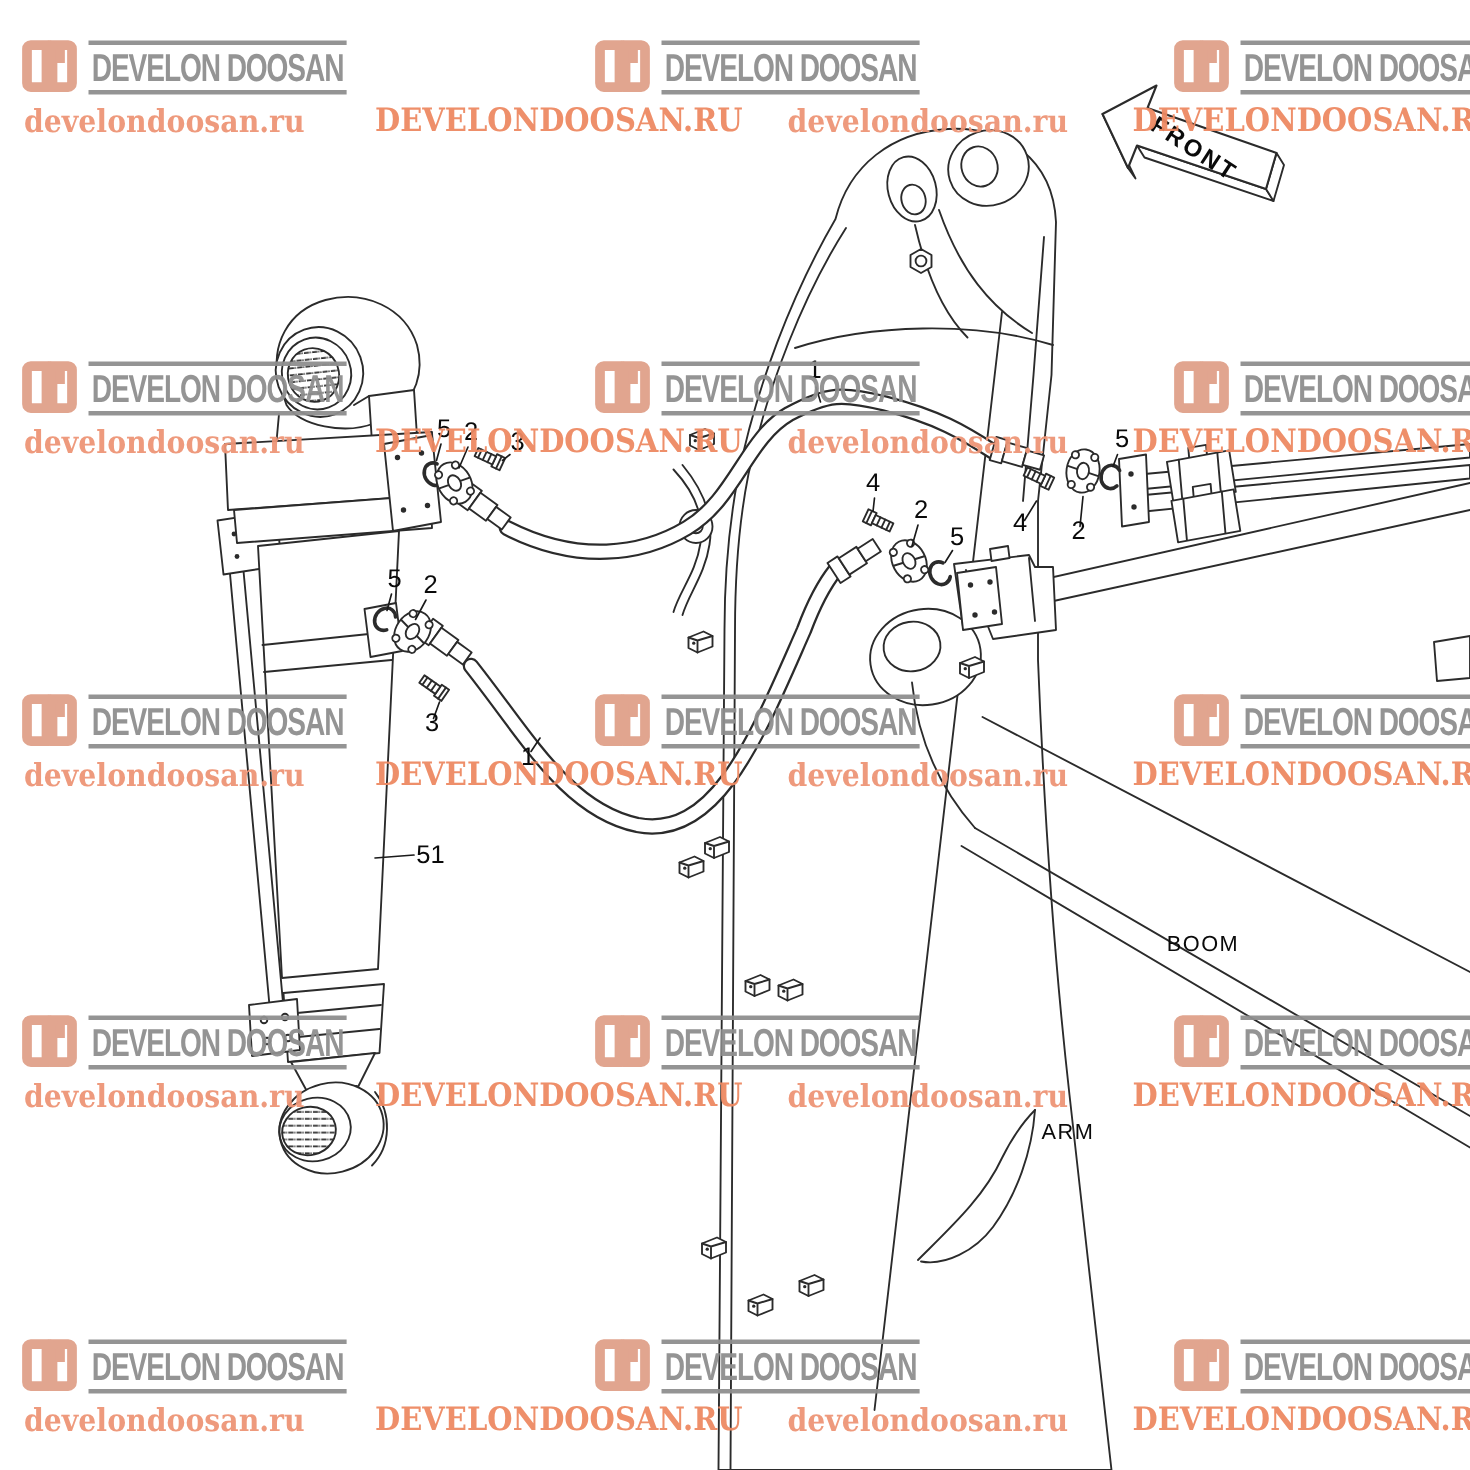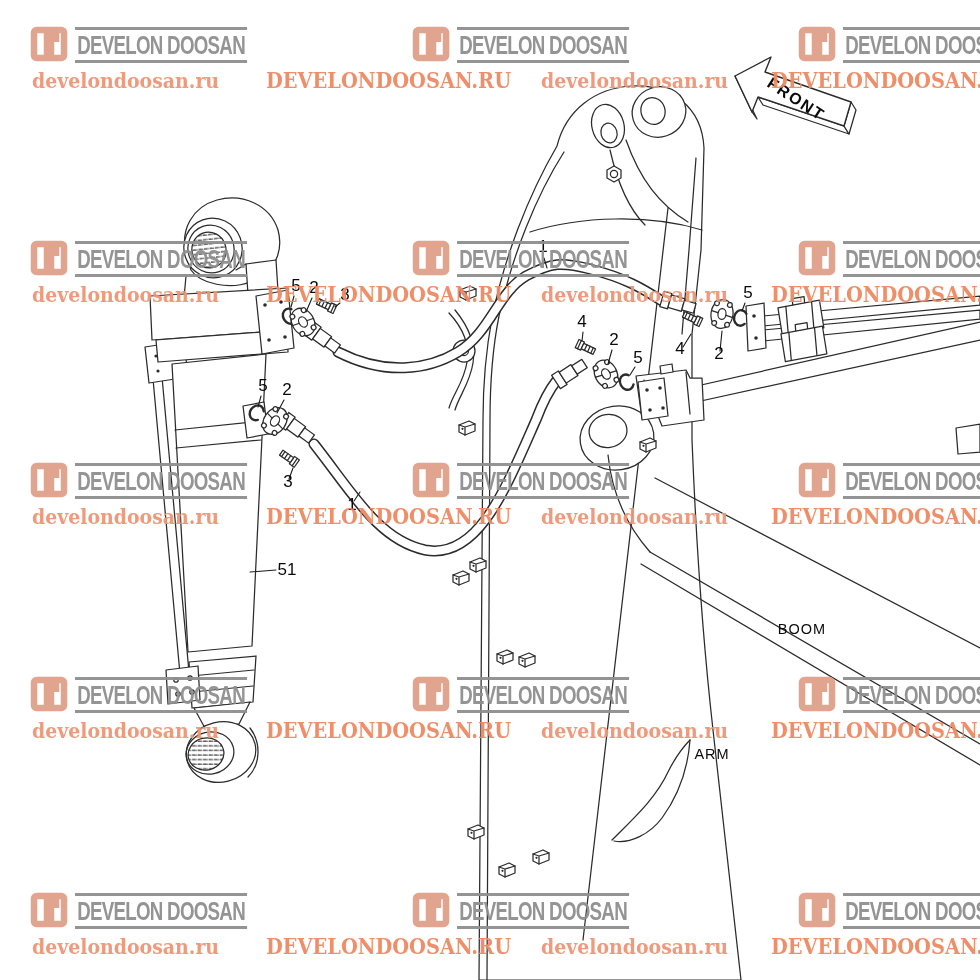--- a/index.html
+++ b/index.html
@@ -1,20 +1,20 @@
 <!DOCTYPE html>
 <html><head>
 <meta charset="utf-8">
 <style>
   html,body{margin:0;padding:0;background:#ffffff;}
   .stage{position:relative;width:980px;height:980px;background:#fff;overflow:hidden;
          font-family:"Liberation Sans",sans-serif;}
   #diagram-svg{position:absolute;left:0;top:0;}
   
-  #watermark-layer{position:absolute;left:16px;top:0;width:856px;height:980px;
+  #watermark-layer{position:absolute;left:0;top:0;width:856px;height:980px;
                    pointer-events:none;opacity:.95;}
   .wm-logo{position:absolute;display:flex;align-items:center;gap:7px;white-space:nowrap;}
   .wm-brand{font-family:"Liberation Sans",sans-serif;font-weight:bold;font-size:26px;
             letter-spacing:-1px;color:#8f8f8f;border-top:3px solid #8f8f8f;
             border-bottom:3px solid #8f8f8f;padding:0 3px;line-height:1.18;
             transform:scaleX(.72);transform-origin:left center;}
   .wm-url{position:absolute;font-family:"DejaVu Serif","Liberation Serif",serif;
           font-weight:bold;white-space:nowrap;transform-origin:left top;}
   .wm-url.lower{font-size:21px;color:#ee9576;transform:scaleX(.90);}
   .wm-url.upper{font-size:21.5px;color:#ee8a63;transform:scaleX(.90);}

